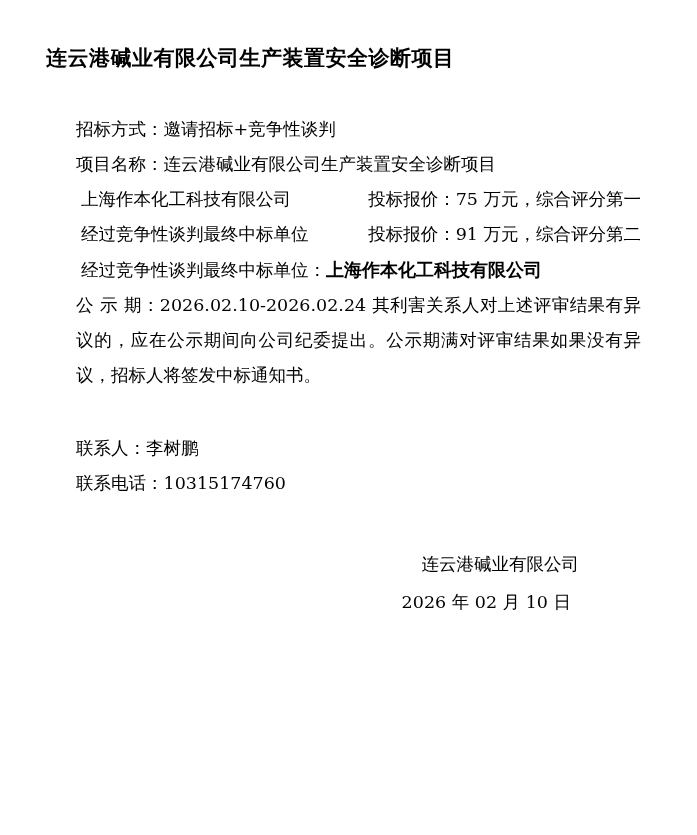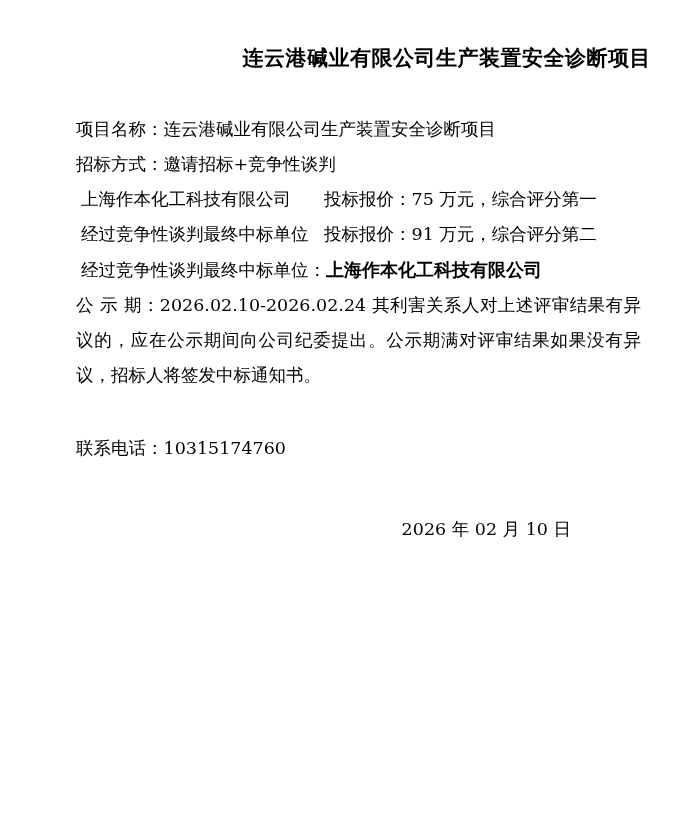--- a/index.html
+++ b/index.html
@@ -15,21 +15,21 @@
     position: relative;
     overflow: hidden;
   }
   .page {
     width: 697px;
     height: 835px;
     box-sizing: border-box;
     padding: 26px 46px 0 46px;
   }
   .title-block {
-    text-align: right;
+    text-align: left;
     margin-top: 12px;
   }
   .title-line {
     font-size: 21px;
     font-weight: bold;
     line-height: 40px;
     letter-spacing: 0.5px;
   }
   .body-block {
     margin-top: 34px;
@@ -46,20 +46,21 @@
     line-height: 35px;
     display: flex;
     padding-left: 5px;
   }
   .bidder-name {
     width: 243px;
     flex: 0 0 243px;
   }
   .bidder-quote {
     flex: 1 1 auto;
+    text-align: right;
   }
   .winner-line {
     font-size: 17.5px;
     line-height: 35px;
     padding-left: 5px;
   }
   .winner-name {
     font-weight: bold;
     font-size: 18px;
   }
@@ -94,23 +95,23 @@
 <body>
 
 <div class="page">
 
   <div class="title-block">
     <div class="title-line">连云港碱业有限公司生产装置安全诊断项目</div>
   </div>
 
   <div class="body-block">
 
+    <div class="line">招标方式：邀请招标+竞争性谈判</div>
+
     <div class="line">项目名称：连云港碱业有限公司生产装置安全诊断项目</div>
-
-    <div class="line">招标方式：邀请招标+竞争性谈判</div>
 
 
     <div class="bidder-row">
       <span class="bidder-name">上海作本化工科技有限公司</span>
       <span class="bidder-quote">投标报价：75 万元，综合评分第一</span>
     </div>
 
     <div class="bidder-row">
       <span class="bidder-name">经过竞争性谈判最终中标单位</span>
       <span class="bidder-quote">投标报价：91 万元，综合评分第二</span>
@@ -120,20 +121,22 @@
       <span>经过竞争性谈判最终中标单位：</span><span class="winner-name">上海作本化工科技有限公司</span>
     </div>
 
     <div class="para">
       <span>公  示  期：2026.02.10-2026.02.24</span><span>  其利害关系人对上述评审结果有异议的，应在公示期间向公司纪委提出。公示期满对评审结果如果没有异议，招标人将签发中标通知书。</span>
     </div>
 
   </div>
 
   <div class="contact-block">
+    <div class="contact-line">联系人：李树鹏</div>
     <div class="contact-line">联系电话：10315174760</div>
   </div>
 
   <div class="sign-block">
+    <div class="sign-line">连云港碱业有限公司</div>
     <div class="sign-line sign-date">2026 年 02 月 10 日</div>
   </div>
 
 </div>
 
 </body></html>

